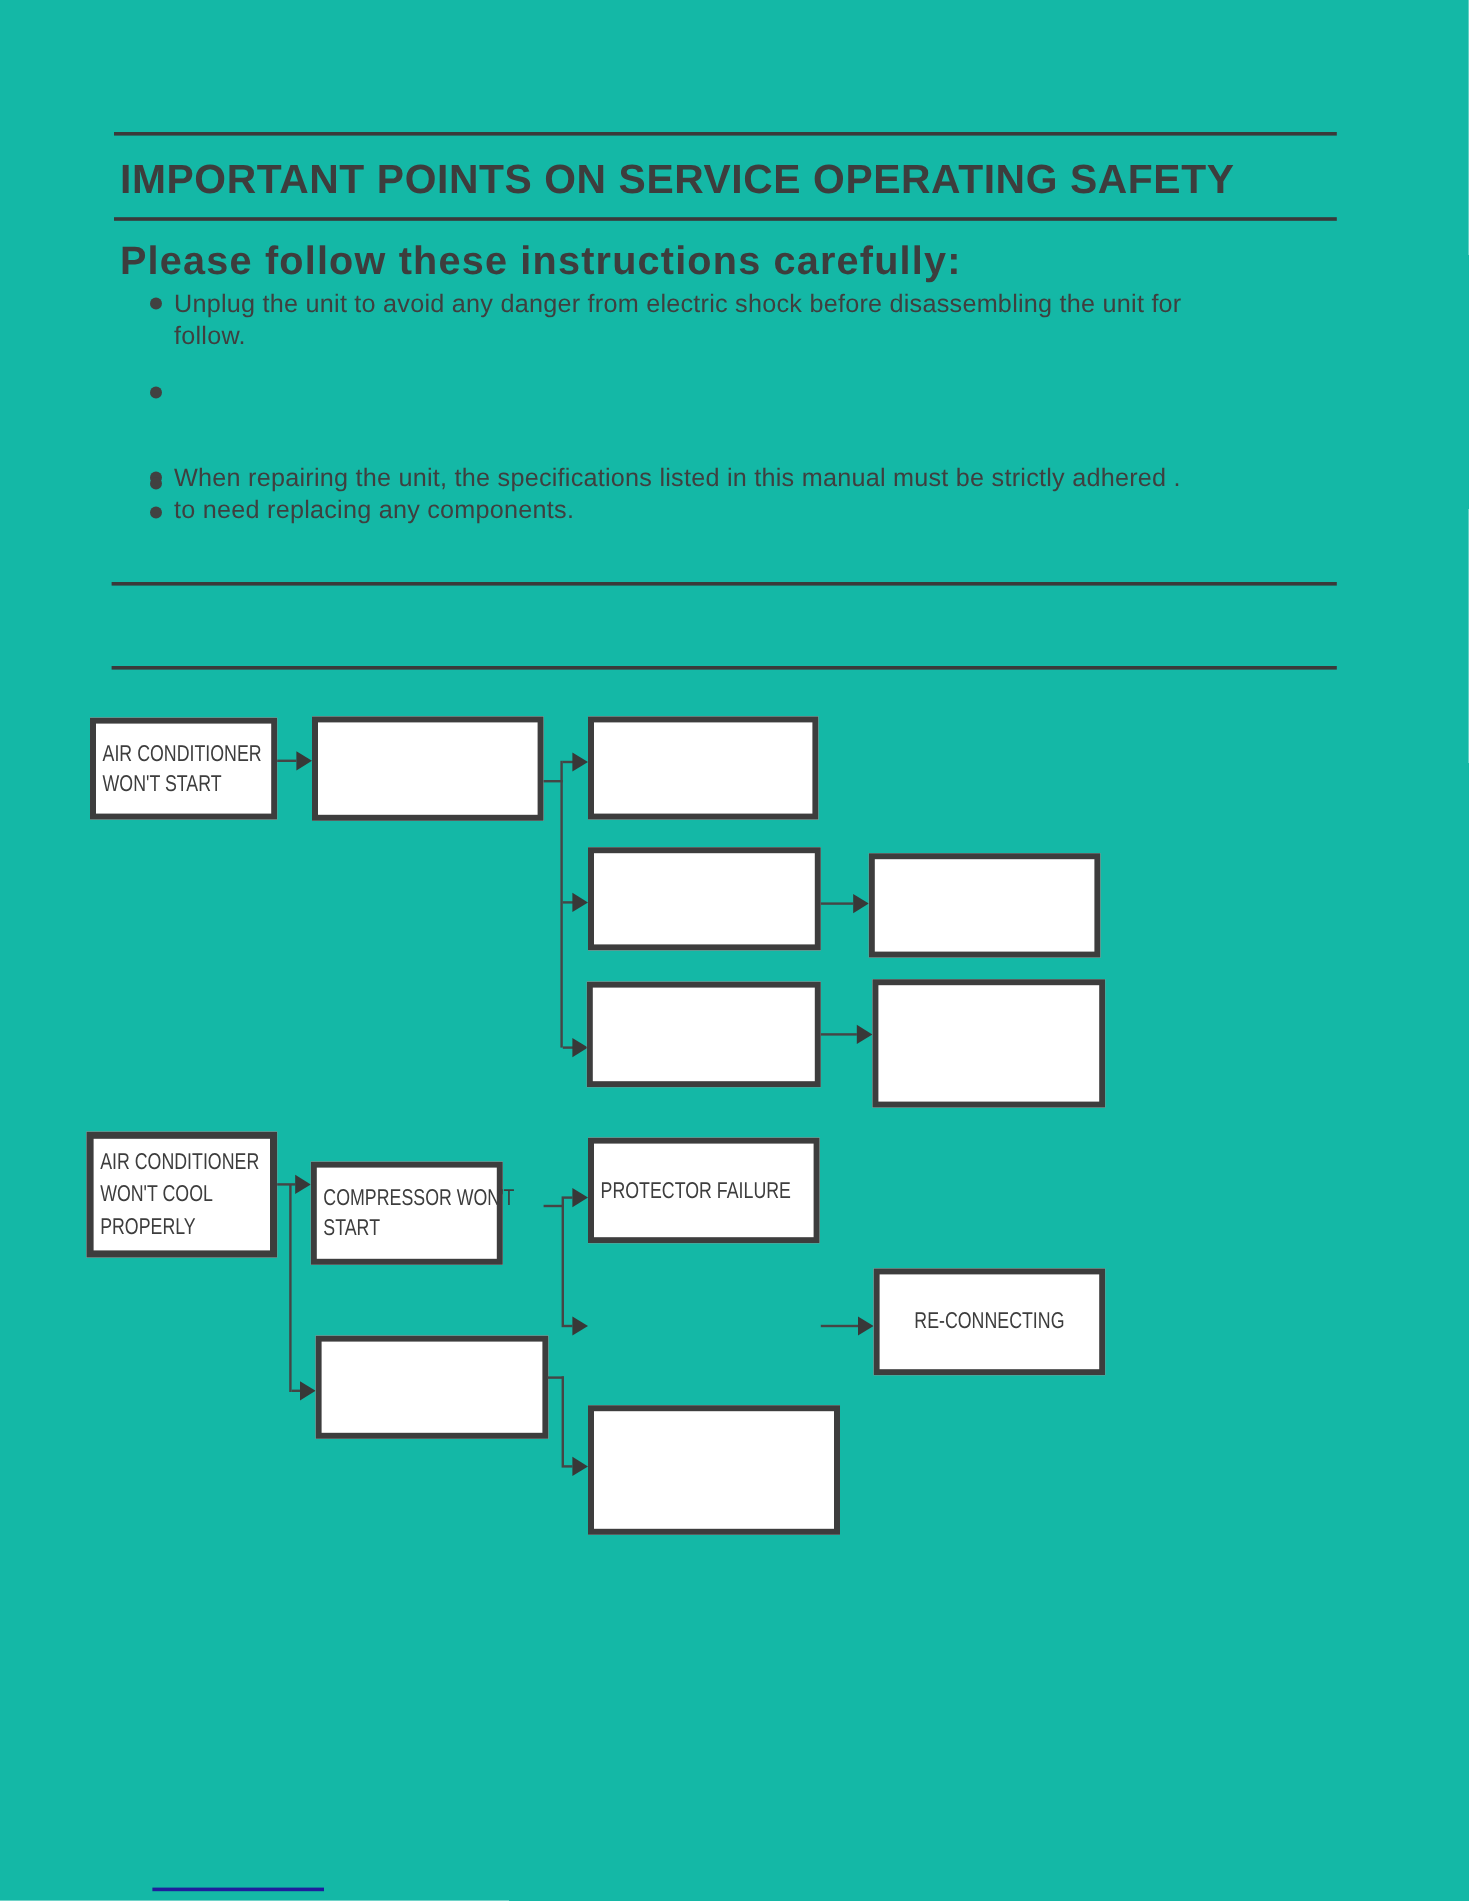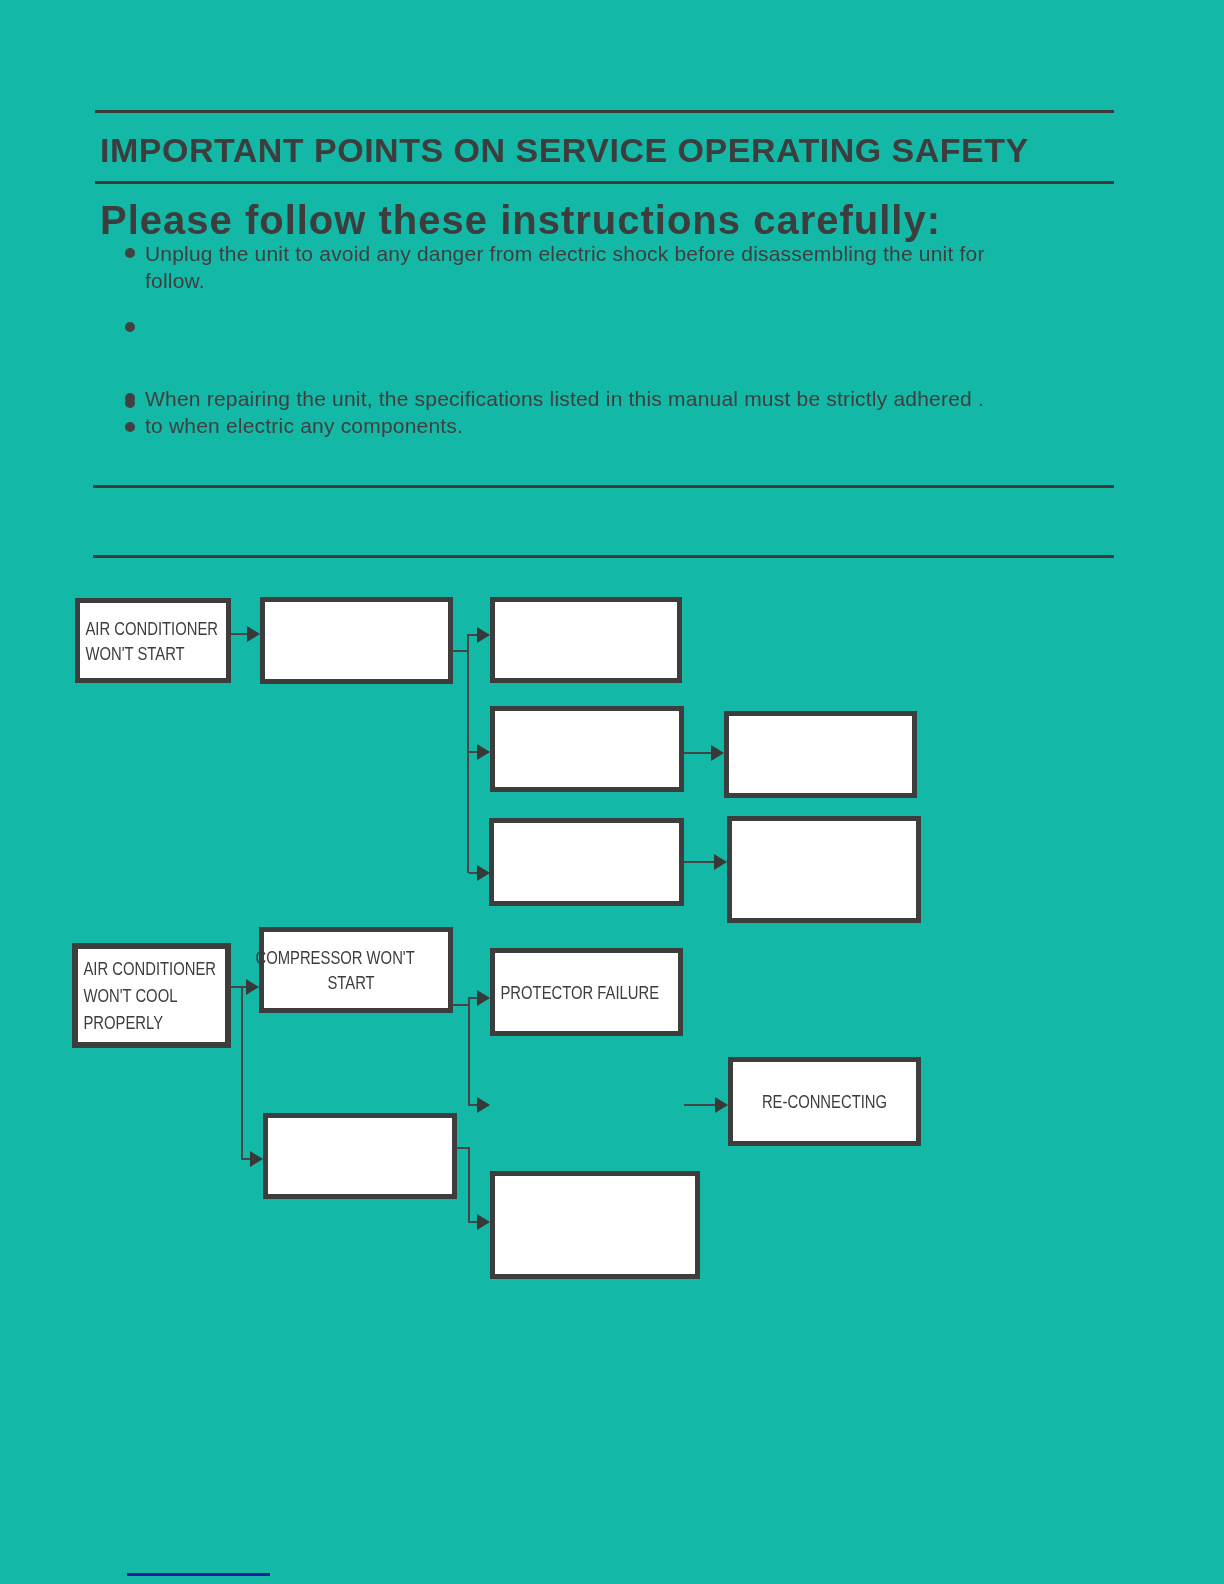--- a/index.html
+++ b/index.html
@@ -9,21 +9,21 @@
   }
   
   .rule{position:absolute;background:#3a3a3a;height:3px;}
   .accent-rule{position:absolute;background:#1f1f9c;height:3px;}
   
   .title{
     position:absolute;left:100px;top:131px;font-size:34px;font-weight:bold;
     letter-spacing:0.5px;white-space:nowrap;color:#3d3d3d;
   }
   .subtitle{
-    position:absolute;left:100px;top:198px;font-size:40px;font-weight:bold;
+    position:absolute;left:100px;top:198px;font-size:33px;font-weight:bold;
     letter-spacing:1px;white-space:nowrap;color:#3d3d3d;
   }
   
   .bullet-row{position:absolute;left:125px;display:flex;align-items:flex-start;}
   .dot{width:10px;height:10px;border-radius:50%;background:#414141;margin-top:8px;flex:none;}
   .b-lines{margin-left:10px;font-size:21px;line-height:27px;color:#3f3f3f;letter-spacing:0.2px;white-space:nowrap;}
   
   .fbox{
     position:absolute;box-sizing:border-box;border:5px solid #3d3d3d;background:#fff;
     display:flex;flex-direction:column;justify-content:center;
@@ -57,21 +57,21 @@
       <div>follow.</div>
     </div>
   </div>
   <div class="bullet-row" style="top:314px;">
     <span class="dot"></span>
   </div>
   <div class="bullet-row" style="top:341px;margin-top:44px;">
     <span class="dot"></span>
     <div class="b-lines">
       <div>When repairing the unit, the specifications listed in this manual must be strictly adhered .</div>
-      <div>to when electric any components.</div>
+      <div>to need replacing any components.</div>
     </div>
   </div>
   <div class="bullet-row" style="top:390px;">
     <span class="dot"></span>
   </div>
   <div class="bullet-row" style="top:414px;">
     <span class="dot"></span>
   </div>
 
   <div class="rule" style="left:93px;top:485px;width:1021px;"></div>
@@ -106,21 +106,21 @@
   <div class="ah" style="left:714px;top:854px;"></div>
   <div class="fbox" style="left:727px;top:816px;width:194px;height:107px;"></div>
 
   <div class="fbox lh27" style="left:72px;top:943px;width:159px;height:105px;border-width:6px;">
     <div class="ln">AIR CONDITIONER</div>
     <div class="ln">WON'T COOL</div>
     <div class="ln">PROPERLY</div>
   </div>
   <div class="hl" style="left:231px;top:986px;width:15px;"></div>
   <div class="ah" style="left:246px;top:979px;"></div>
-  <div class="fbox" style="left:259px;top:927px;width:194px;height:86px;align-items:center;">
+  <div class="fbox" style="left:259px;top:968px;width:160px;height:86px;">
     <div class="ln">COMPRESSOR WON'T</div>
     <div class="ln">START</div>
   </div>
 
   <div class="vl" style="left:241px;top:987px;height:173px;"></div>
   <div class="hl" style="left:243px;top:1158px;width:7px;"></div>
   <div class="ah" style="left:250px;top:1151px;"></div>
   <div class="fbox" style="left:263px;top:1113px;width:194px;height:86px;"></div>
 
   <div class="hl" style="left:453px;top:1004px;width:17px;"></div>

